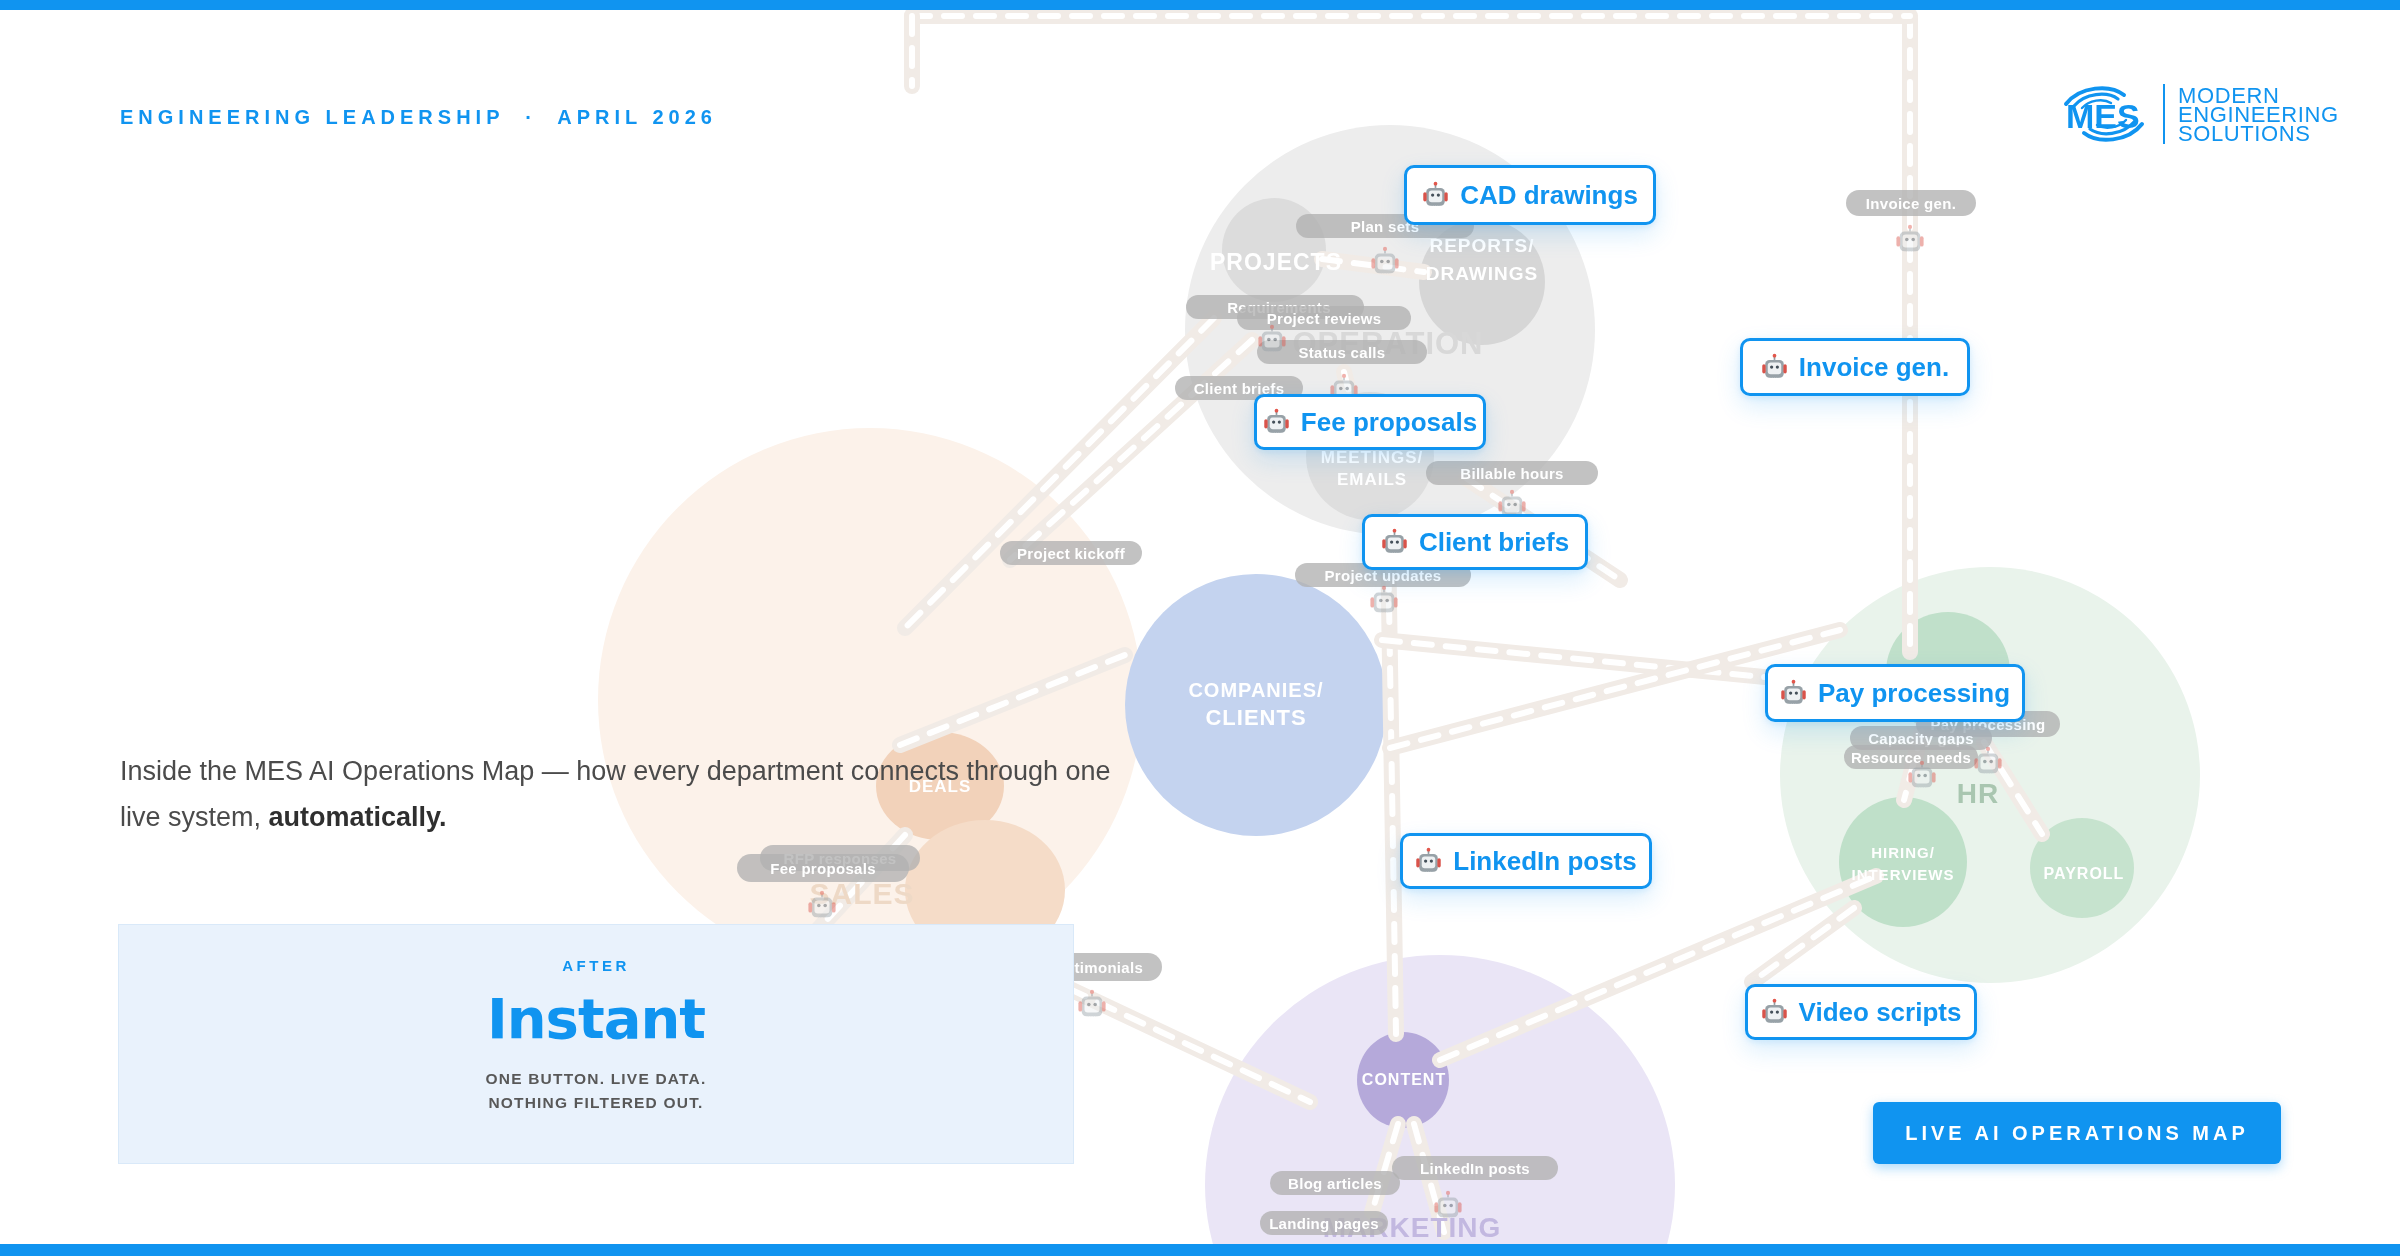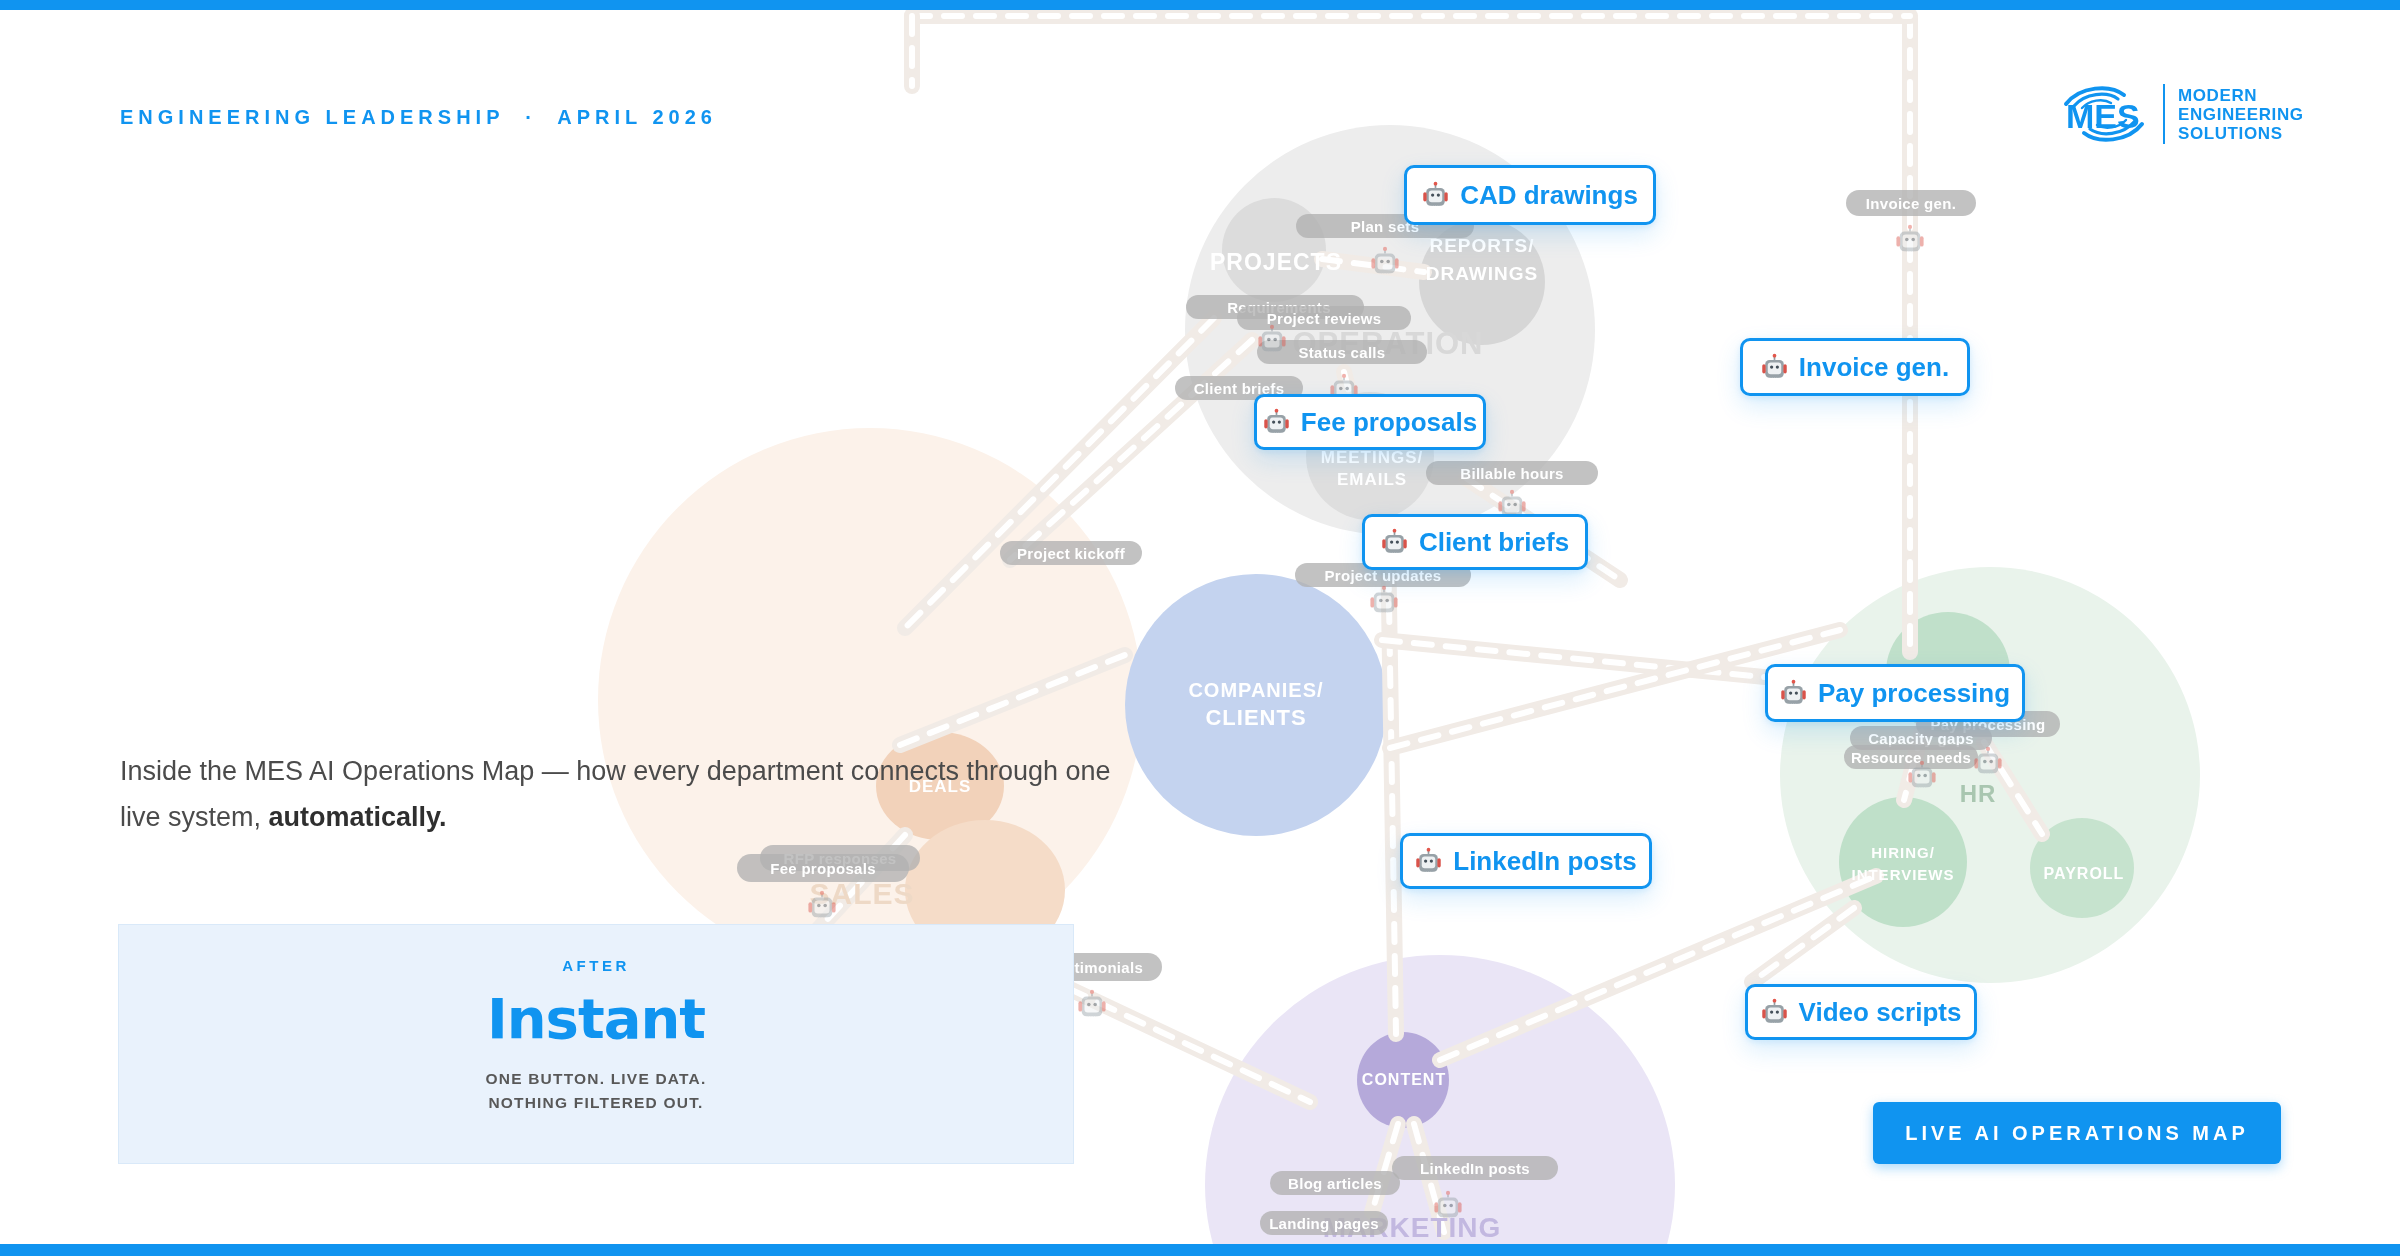--- a/index.html
+++ b/index.html
@@ -22,21 +22,21 @@
   .grobot{position:absolute;opacity:.45;}
   #edges{position:absolute;left:0;top:0;}
 
   
   .eyebrow{position:absolute;left:120px;top:106px;z-index:5;color:#1094f0;
            font-weight:bold;font-size:20px;letter-spacing:5px;white-space:pre;}
 
   .logo{position:absolute;left:2058px;top:82px;z-index:5;display:flex;
         align-items:center;gap:13px;}
   .logo-divider{width:2px;height:60px;background:#1094f0;}
-  .logo-text{color:#1094f0;font-weight:bold;font-size:17px;line-height:19px;
+  .logo-text{color:#1094f0;font-weight:normal;font-size:22px;line-height:19px;
              letter-spacing:.6px;}
 
   #headline{position:absolute;left:118px;top:248px;z-index:5;}
   .hl{font-family:"DejaVu Sans",sans-serif;font-weight:bold;font-size:124px;
       line-height:121px;letter-spacing:-3px;transform:scaleX(.72);
       transform-origin:0 50%;white-space:nowrap;}
   .hl.dark{color:#3d3d3d;}
   .hl.blue{color:#1094f0;}
   .hl.gap{margin-top:10px;}
 
@@ -140,21 +140,21 @@
       <div class="glabel" style="left: 1482px; top: 274px; font-size: 19px; color: rgb(255, 255, 255);">DRAWINGS</div>
       <div class="glabel" style="left: 1388px; top: 344px; font-size: 31px; color: rgb(216, 216, 216);">OPERATION</div>
       <div class="glabel" style="left: 1372px; top: 436px; font-size: 17px; color: rgb(255, 255, 255);">CALLS/</div>
       <div class="glabel" style="left: 1372px; top: 458px; font-size: 17px; color: rgb(255, 255, 255);">MEETINGS/</div>
       <div class="glabel" style="left: 1372px; top: 480px; font-size: 17px; color: rgb(255, 255, 255);">EMAILS</div>
       <div class="glabel" style="left: 1256px; top: 690px; font-size: 20px; color: rgb(255, 255, 255);">COMPANIES/</div>
       <div class="glabel" style="left: 1256px; top: 718px; font-size: 22px; color: rgb(255, 255, 255);">CLIENTS</div>
       <div class="glabel" style="left: 940px; top: 787px; font-size: 17px; color: rgb(255, 255, 255);">DEALS</div>
       <div class="glabel" style="left: 862px; top: 894px; font-size: 30px; color: rgb(238, 217, 198);">SALES</div>
       <div class="glabel" style="left: 1948px; top: 672px; font-size: 14px; color: rgb(255, 255, 255);">TIMESHEETS</div>
-      <div class="glabel" style="left: 1978px; top: 794px; font-size: 24px; color: rgb(169, 198, 176);">HR</div>
+      <div class="glabel" style="left: 1978px; top: 794px; font-size: 28px; color: rgb(169, 198, 176);">HR</div>
       <div class="glabel" style="left: 1903px; top: 852px; font-size: 15px; color: rgb(255, 255, 255);">HIRING/</div>
       <div class="glabel" style="left: 1903px; top: 874px; font-size: 15px; color: rgb(255, 255, 255);">INTERVIEWS</div>
       <div class="glabel" style="left: 2084px; top: 874px; font-size: 16px; color: rgb(255, 255, 255);">PAYROLL</div>
       <div class="glabel" style="left: 1404px; top: 1080px; font-size: 16px; color: rgb(255, 255, 255);">CONTENT</div>
       <div class="glabel" style="left: 1412px; top: 1228px; font-size: 28px; color: rgb(194, 184, 224);">MARKETING</div>
       <div class="gchip" style="left: 1296px; top: 214px; width: 178px; height: 24px;">Plan sets</div>
       <div class="gchip" style="left: 1186px; top: 295px; width: 170px; height: 24px; padding-left: 8px;">Requirements</div>
       <div class="gchip" style="left: 1237px; top: 306px; width: 174px; height: 24px;">Project reviews</div>
       <div class="gchip" style="left: 1257px; top: 340px; width: 170px; height: 24px;">Status calls</div>
       <div class="gchip" style="left: 1175px; top: 376px; width: 128px; height: 24px;">Client briefs</div>

